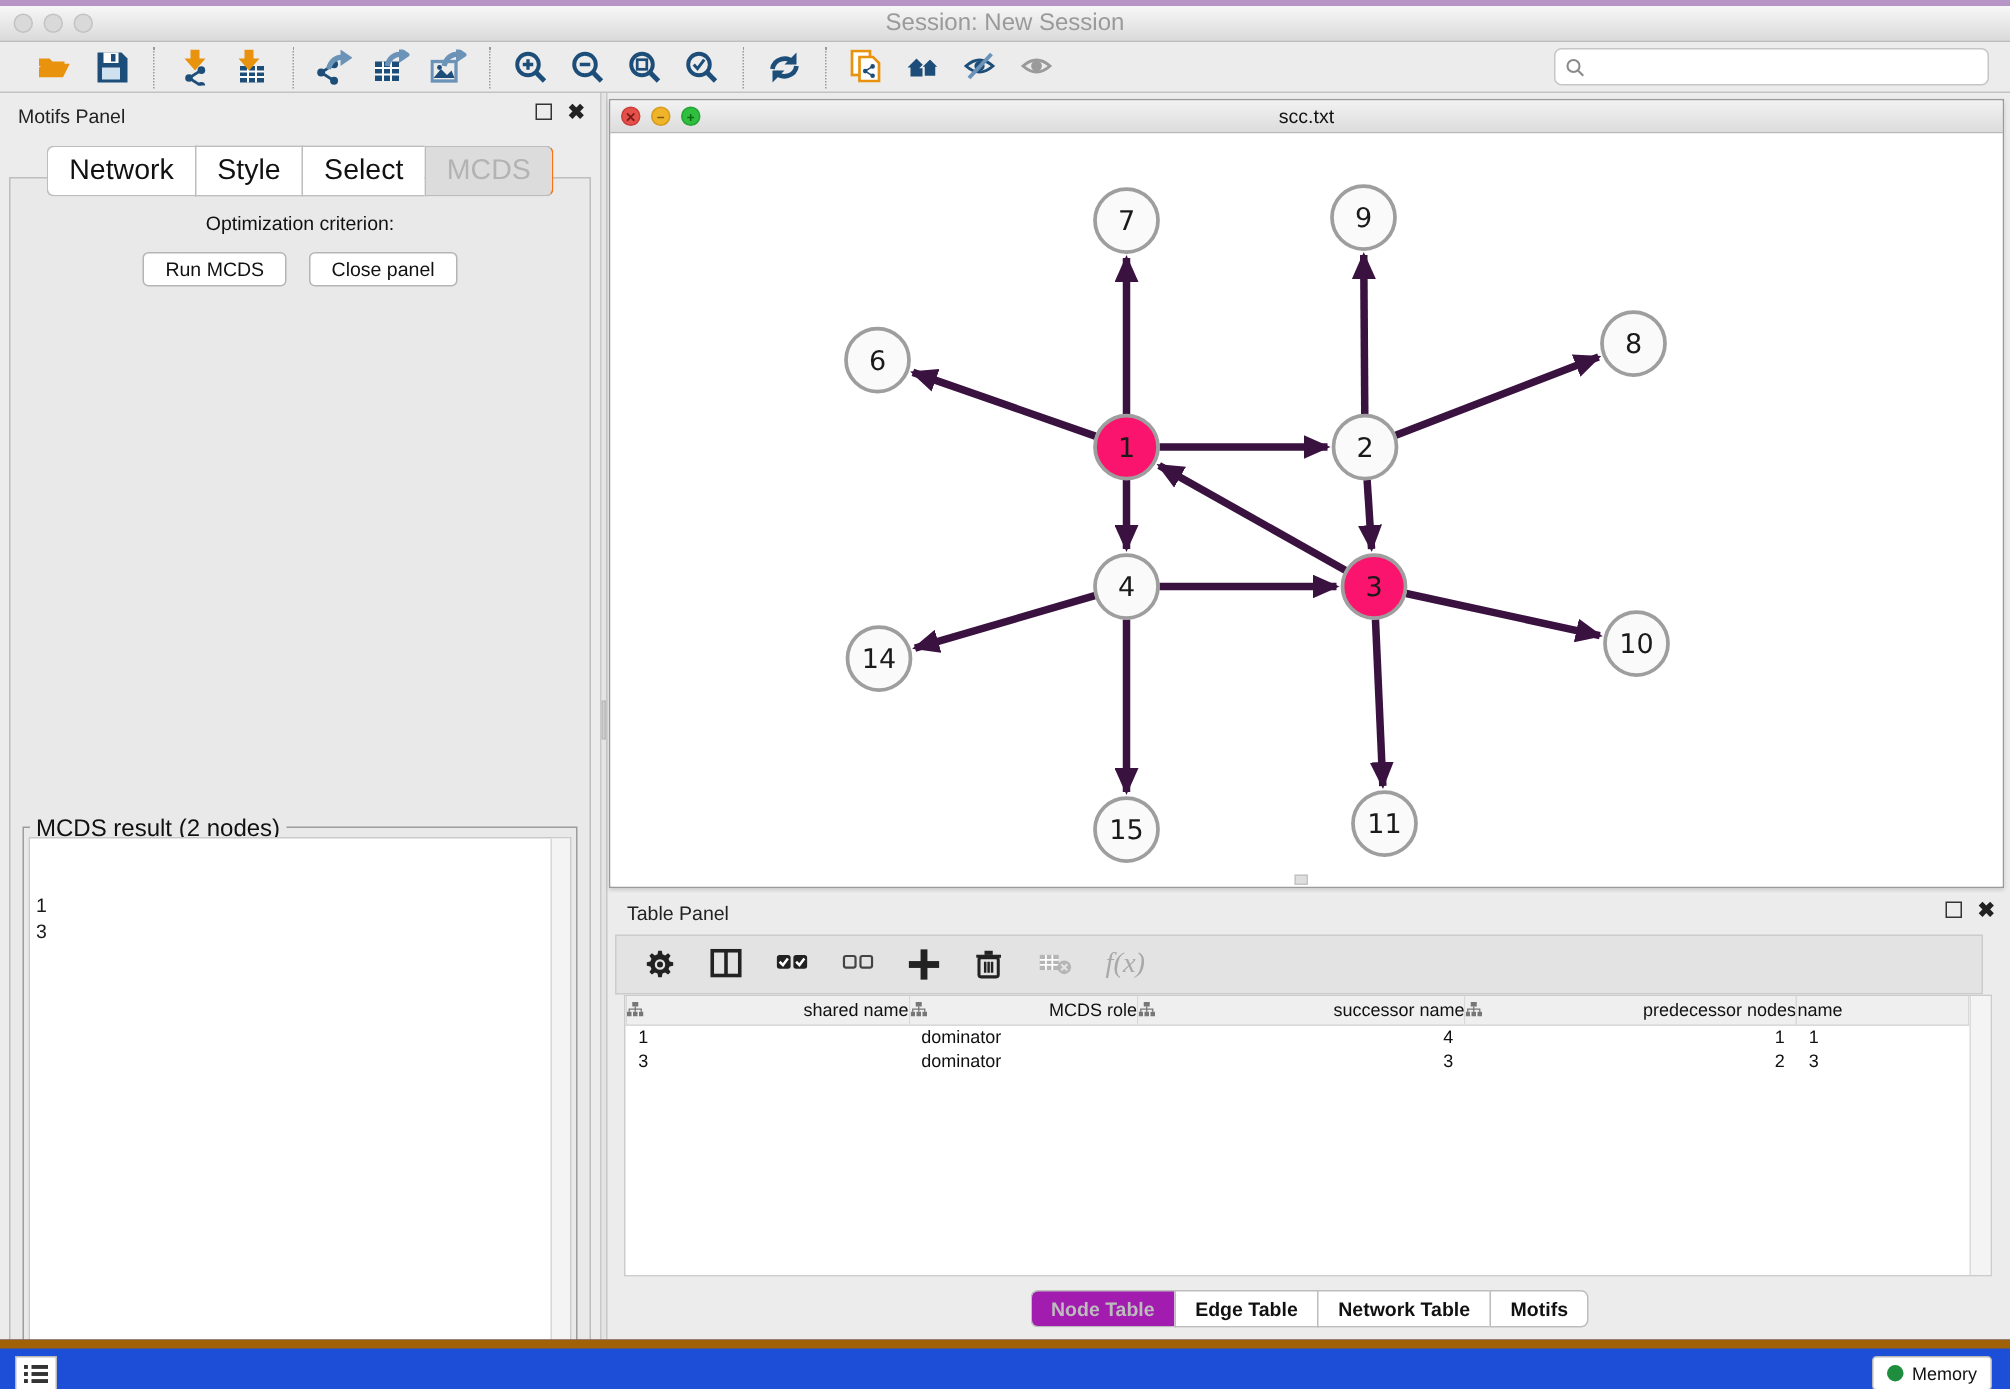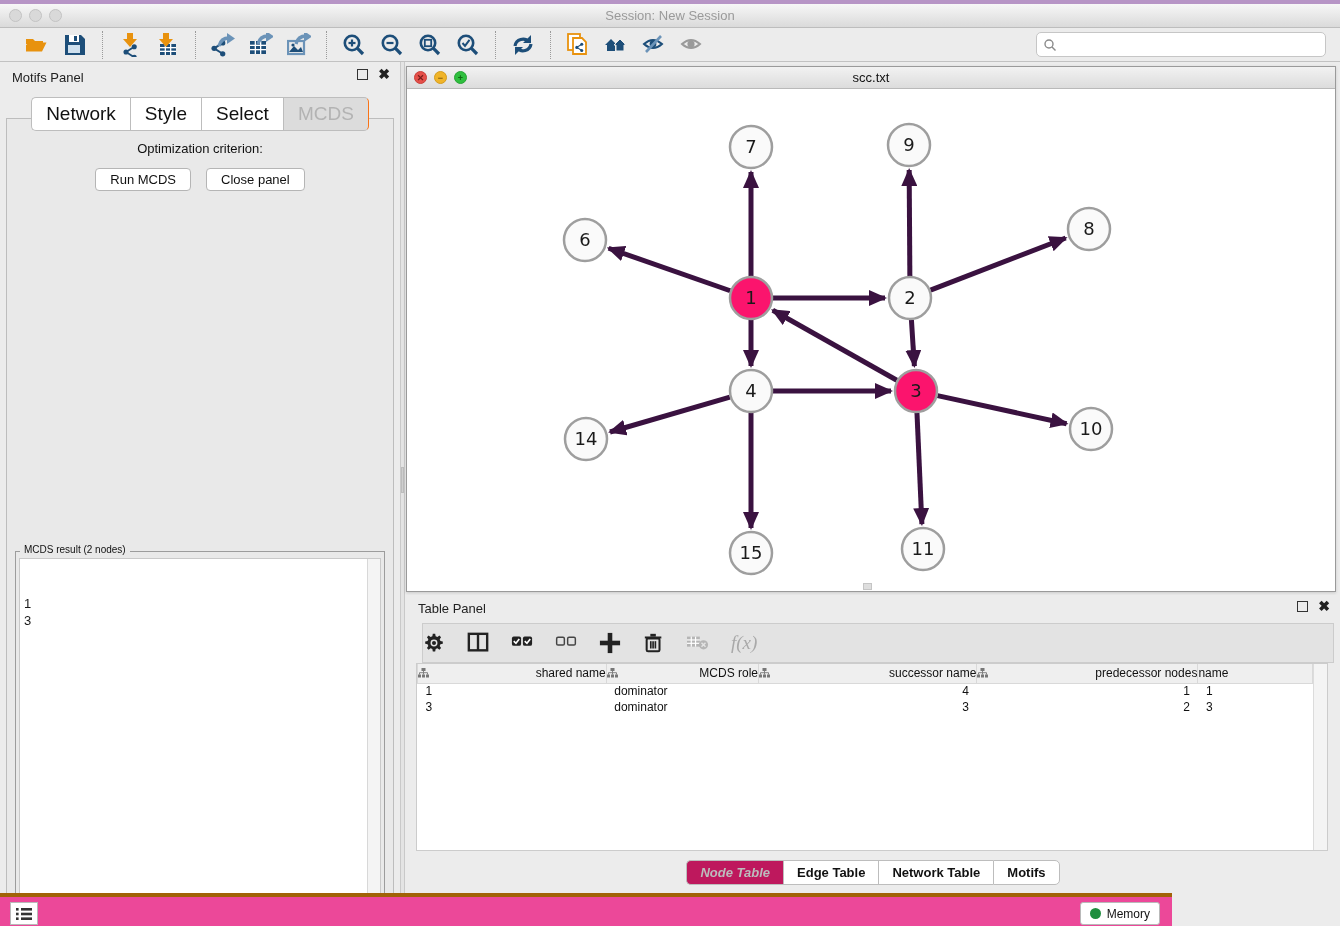--- a/index.html
+++ b/index.html
@@ -19,21 +19,21 @@
   #titlebar {
     top:4px; left:0; width:1340px; height:24px;
     background:linear-gradient(#f7f7f7,#dadada);
     border-bottom:1px solid #bdbdbd;
   }
   .traffic { width:13px; height:13px; border-radius:50%; display:inline-block; }
   .traffic.inactive { background:#d9d9d9; border:1px solid #c3c3c3; }
   #titlebar .lights { position:absolute; left:9px; top:5px; display:flex; gap:7px; }
   #window-title {
     width:100%; text-align:center; line-height:23px;
-    color:#9a9a9a; font-size:13px;
+    color:#9a9a9a; font-size:16px;
   }
 
   
   #toolbar {
     top:28px; left:0; width:1340px; height:34px;
     background:#ececec; border-bottom:1px solid #c2c2c2;
     display:flex; align-items:center; padding-left:10px;
   }
   .tb-group { display:flex; align-items:center; gap:8px; padding:0 12px; }
   .tb-sep { width:1px; height:28px; border-left:1px dotted #9a9a9a; }
@@ -85,21 +85,21 @@
     background:#ffffff; border:1px solid #b5b5b5; border-radius:4px;
     font-size:13px; padding:3px 14px; min-width:92px; cursor:pointer;
     font-family:"Liberation Sans", sans-serif; color:#111;
   }
   #mcds-result {
     position:absolute; left:8px; top:432px; width:370px; height:378px;
     border:1px solid #9c9c9c;
   }
   #mcds-result-title {
     position:absolute; top:-8px; left:4px; background:#e9e9e9;
-    padding:0 4px; font-size:10px; color:#111;
+    padding:0 4px; font-size:16px; color:#111;
   }
   #mcds-result-inner {
     position:absolute; left:3px; top:6px; right:3px; bottom:3px;
     background:#ffffff; border:1px solid #c9c9c9;
     font-size:13px; padding:2px 4px; line-height:17px; white-space:pre-line;
   }
   #mcds-scrollbar {
     position:absolute; right:0; top:0; bottom:0; width:13px;
     background:#f4f4f4; border-left:1px solid #d8d8d8;
   }
@@ -125,23 +125,23 @@
   .tl.yellow { background:#f0b429; border:1px solid #d49c1d; color:rgba(90,60,0,0.75); }
   .tl.green { background:#2fbf3e; border:1px solid #27a335; color:rgba(0,70,0,0.7); }
   #nw-title { width:100%; text-align:center; line-height:21px; font-size:13px; color:#111; }
   #network-canvas { position:absolute; top:22px; left:0; width:928px; height:502px; background:#ffffff; }
   #nw-grip { position:absolute; bottom:1px; left:456px; width:9px; height:7px; background:#dedede; border:1px solid #c5c5c5; }
 
   
   #table-panel { top:595px; left:406px; width:934px; height:298px; background:#ececec; }
   #tp-title { position:absolute; left:12px; top:6px; font-size:13px; color:#222; }
   #tp-toolbar {
-    position:absolute; top:28px; left:16px; width:912px; height:40px;
+    position:absolute; top:28px; left:4px; width:912px; height:40px;
     background:#e3e3e3; border:1px solid #cccccc;
-    display:flex; align-items:center; gap:22px; 
+    display:flex; align-items:center; gap:22px; padding-left:18px;
   }
   .tp-btn { cursor:pointer; display:flex; align-items:center; justify-content:center; }
   .fx { font-family:"Liberation Serif", serif; font-style:italic; font-size:19px; color:#a9a9a9; }
   #tp-table {
     position:absolute; top:68px; left:10px; width:912px; height:188px;
     background:#ffffff; border:1px solid #cccccc; overflow:hidden;
   }
   #tp-table table { border-collapse:collapse; width:896px; table-layout:fixed; font-size:12px; }
   #tp-table th {
     background:#efefef; border:1px solid #d9d9d9; border-top:none;
@@ -151,26 +151,26 @@
   #tp-table th .th-inner { display:flex; align-items:center; justify-content:space-between; gap:5px; }
   #tp-table td { height:16px; padding:0 8px; color:#111; white-space:nowrap; }
   #tp-scrollbar { position:absolute; right:0; top:0; bottom:0; width:14px; background:#f4f4f4; border-left:1px solid #dcdcdc; }
   #tp-tabs { position:absolute; bottom:8px; left:0; width:934px; display:flex; justify-content:center; }
   .tp-tab {
     padding:4px 13px; font-size:13px; font-weight:bold; background:#ffffff;
     border:1px solid #bdbdbd; border-right:none; color:#111; cursor:pointer;
   }
   .tp-tab:first-child { border-radius:5px 0 0 5px; }
   .tp-tab:last-child { border-right:1px solid #bdbdbd; border-radius:0 5px 5px 0; }
-  .tp-tab.disabled-active { background:#be185d; color:#bcbcbc;font-style:italic; }
+  .tp-tab.disabled-active { background:#a21caf; color:#bcbcbc; }
 
   
   #status-bar {
-    top:893px; left:0; width:1172px; height:33px;
-    background:#ec4899; border-top:4px solid #a16207;
+    top:893px; left:0; width:1340px; height:33px;
+    background:#1d4ed8; border-top:6px solid #a16207;
   }
   #list-btn {
     position:absolute; left:10px; top:5px; width:28px; height:23px;
     background:#ffffff; border:1px solid #b9b9b9;
     display:flex; align-items:center; justify-content:center; cursor:pointer;
   }
   #memory-btn {
     position:absolute; right:12px; top:5px; height:23px;
     background:#ffffff; border:1px solid #b9b9b9; border-radius:3px;
     display:flex; align-items:center; gap:6px; padding:0 9px;

